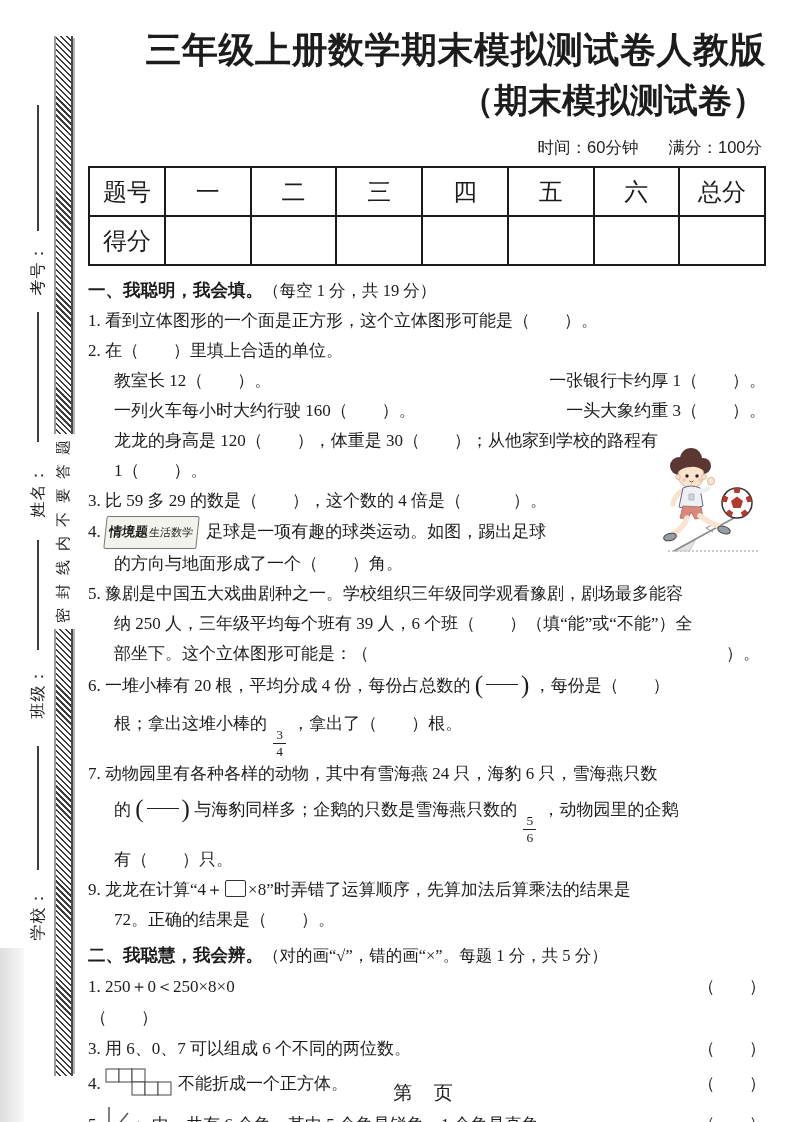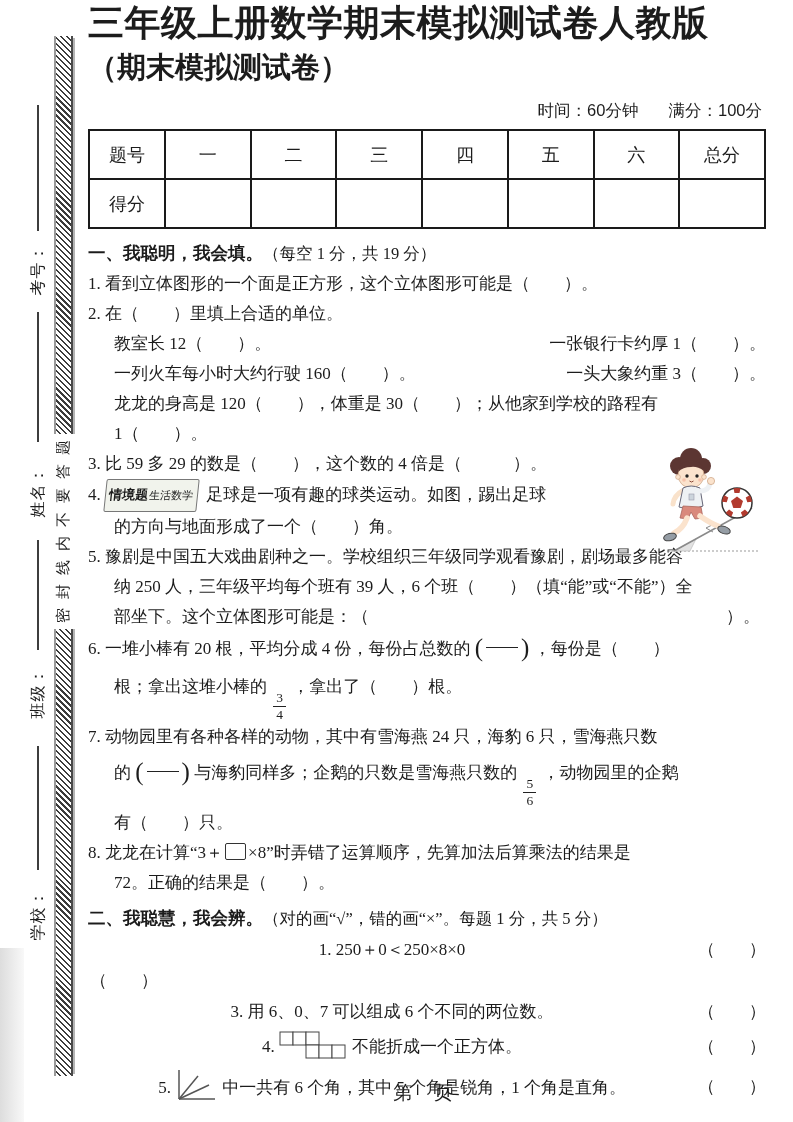--- a/index.html
+++ b/index.html
@@ -45,35 +45,35 @@
     background: #fff;
   }
   .scan-shade {
     position: absolute; left: 0; top: 948px; width: 24px; height: 174px;
     background: linear-gradient(to right, #d7d7d7, #f7f7f7); opacity: .85;
   }
 
   
   .main { position: absolute; left: 88px; top: 0; width: 678px; }
   .title {
-    text-align: left; font-family: Liberation Serif, serif;
+    margin-top: 30px; text-align: right; font-family: Liberation Mono, monospace;
     font-weight: 900; font-size: 36px; line-height: 1.3; letter-spacing: 0.5px;
   }
   .subtitle {
-    text-align: left; font-family: "Liberation Sans", sans-serif;
-    font-weight: 800; font-size: 29px; line-height: 1.4;
+    text-align: right; font-family: "Liberation Sans", sans-serif;
+    font-weight: 800; font-size: 34px; line-height: 1.4;
   }
   .meta {
     text-align: right; font-family: "Liberation Sans", sans-serif;
     font-size: 16.5px; margin-top: 13px; padding-right: 4px;
   }
   .meta .gap { display: inline-block; width: 30px; }
 
   table.score { border-collapse: collapse; width: 100%; margin-top: 7px; table-layout: fixed; }
-  .score td { border: 2px solid #1a1a1a; height: 49px; text-align: center; font-size: 18px; }
+  .score td { border: 2px solid #1a1a1a; height: 49px; text-align: center; font-size: 24px; }
   .score td.first { width: 76px; }
 
   .sec1 { margin-top: 9px; }
   .sec2 { margin-top: 5px; }
   .sec-head { font-family: "Liberation Sans", sans-serif; font-weight: bold; font-size: 17.5px; line-height: 30px; }
   .sec-head .note { font-family: "Liberation Serif", serif; font-weight: normal; font-size: 16.5px; }
 
   .line { font-size: 17px; line-height: 30px; }
   .cont { padding-left: 26px; }
   .mtall { line-height: 34px; }
@@ -99,21 +99,21 @@
     display: inline-flex; flex-direction: column; align-items: center;
     vertical-align: -10px; font-size: 13.5px; line-height: 1.15; margin: 0 2px;
   }
   .frac .num { border-bottom: 1.2px solid #222; padding: 0 3px; }
   .qbox {
     display: inline-block; width: 21px; height: 17px; border: 1.3px solid #333;
     border-radius: 2px; vertical-align: -2px; margin: 0 2px;
   }
 
   .titem { display: flex; font-size: 17px; line-height: 31px; }
-  .titem .txt { flex: 1; text-align: center; }
+  .titem .txt { flex: 1; }
   .titem .ans { width: 70px; text-align: right; }
   .netfig { vertical-align: -9px; margin-right: 3px; }
   .anglefig { vertical-align: -10px; margin-right: 5px; }
 
   .soccer-art { position: absolute; left: 634px; top: 444px; width: 128px; height: 120px; }
 
   .footer {
     position: absolute; left: 88px; top: 1080px; width: 678px; text-align: center;
     font-family: "Liberation Sans", sans-serif; font-weight: normal;
     font-size: 19px; letter-spacing: 8px;
@@ -231,21 +231,21 @@
       <span>与海豹同样多；企鹅的只数是雪海燕只数的</span>
       <span class="frac">
           <span class="num">5</span>
           <span class="den">6</span>
         </span>
       <span>，动物园里的企鹅</span>
     </div>
     <div class="line cont">有（　　）只。</div>
 
     <div class="line">
-      <span>8. 龙龙在计算“3＋</span><span class="qbox"></span><span>×8”时弄错了运算顺序，先算加法后算乘法的结果是</span>
+      <span>9. 龙龙在计算“4＋</span><span class="qbox"></span><span>×8”时弄错了运算顺序，先算加法后算乘法的结果是</span>
     </div>
     <div class="line cont">72。正确的结果是（　　）。</div>
   </div>
 
   <div class="sec2">
     <div class="sec-head"><span>二、我聪慧，我会辨。</span><span class="note">（对的画“√”，错的画“×”。每题 1 分，共 5 分）</span></div>
 
     <div class="titem">
       <span class="txt">1. 250＋0＜250×8×0</span>
       <span class="ans">（　　）</span>

